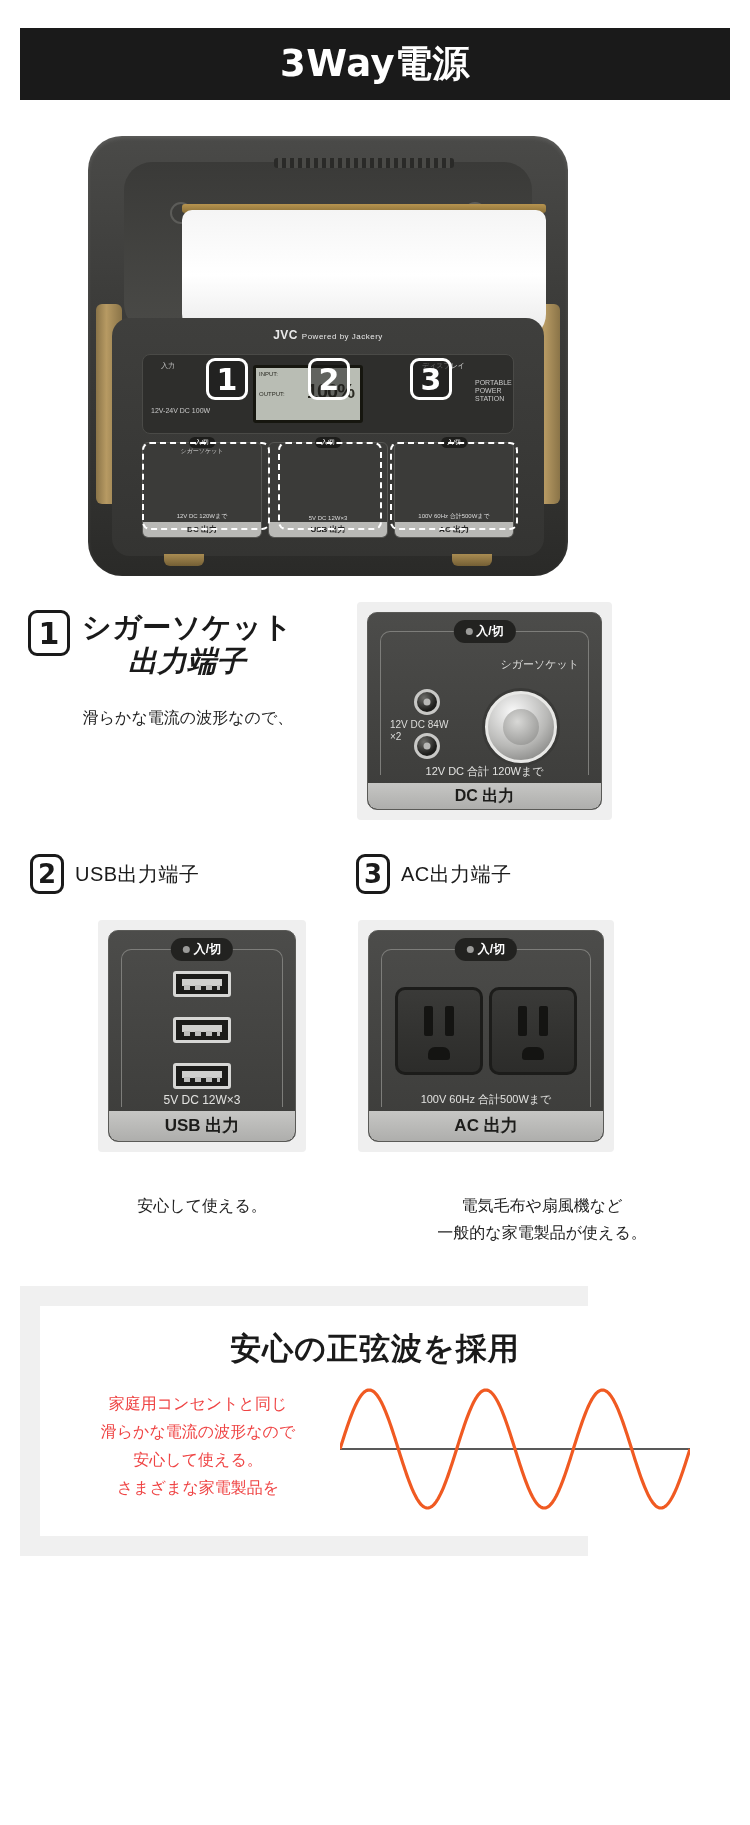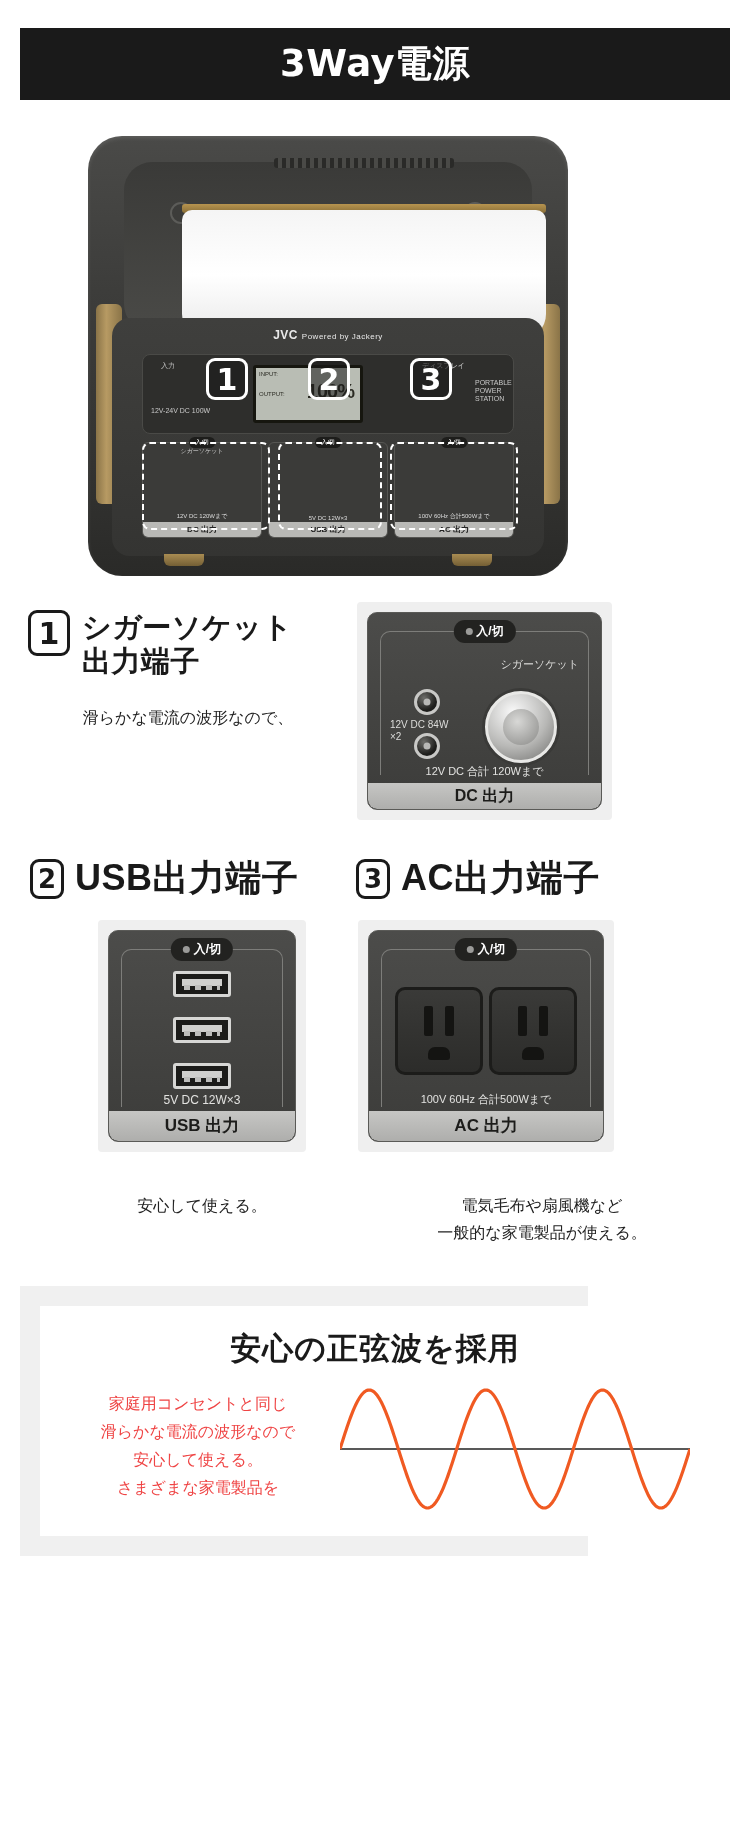--- a/index.html
+++ b/index.html
@@ -168,21 +168,21 @@
   }
   .badge-lg { width: 42px; height: 46px; font-size: 30px; }
   .badge-md { width: 34px; height: 40px; font-size: 26px; }
 
   .sec1-left { position: absolute; left: 28px; top: 14px; width: 320px; }
   .sec1-head { display: flex; align-items: flex-start; gap: 12px; }
   .sec1-title {
     font-size: 29px; font-weight: bold; color: #1a1a1a;
     line-height: 1.18; letter-spacing: .5px;
   }
-  .sec1-title .l2 { display: block; text-align: left; }
+  .sec1-title .l2 { display: block; text-align: center; font-style: italic; }
   .sec1-desc {
     margin-top: 26px; text-align: center;
     font-size: 16px; color: #222; line-height: 1.75;
   }
 
   
   .port-card {
     position: absolute;
     background: #efefef;
     border-radius: 4px;
@@ -286,21 +286,21 @@
   .ac-outlet.o2 { right: 26px; }
   .ac-slot { position:absolute; top: 16px; width: 9px; height: 30px; background:#141412; border-radius:2px; }
   .ac-slot.s1 { left: 26px; }
   .ac-slot.s2 { right: 26px; }
   .ac-ground { position:absolute; bottom: 12px; left:50%; transform:translateX(-50%);
     width: 22px; height: 13px; background:#141412; border-radius: 7px 7px 3px 3px; }
 
   
   .sec23-heads { position: absolute; left: 0; top: 850px; width: 750px; height: 60px; }
   .head23 { position: absolute; display: flex; align-items: center; gap: 11px; }
-  .head23 .t { font-size: 36px; font-weight: bold; color: #1a1a1a; letter-spacing: .5px; }
+  .head23 .t { font-size: 20px; font-weight: normal; color: #1a1a1a; letter-spacing: .5px; }
   #head-usb { left: 30px; top: 4px; }
   #head-ac  { left: 356px; top: 4px; }
 
   
   .cap-text {
     position: absolute; text-align: center;
     font-size: 16px; color: #222; line-height: 1.7;
   }
   #usb-cap { left: 42px; top: 1192px; width: 320px; }
   #ac-cap  { left: 372px; top: 1192px; width: 340px; }

